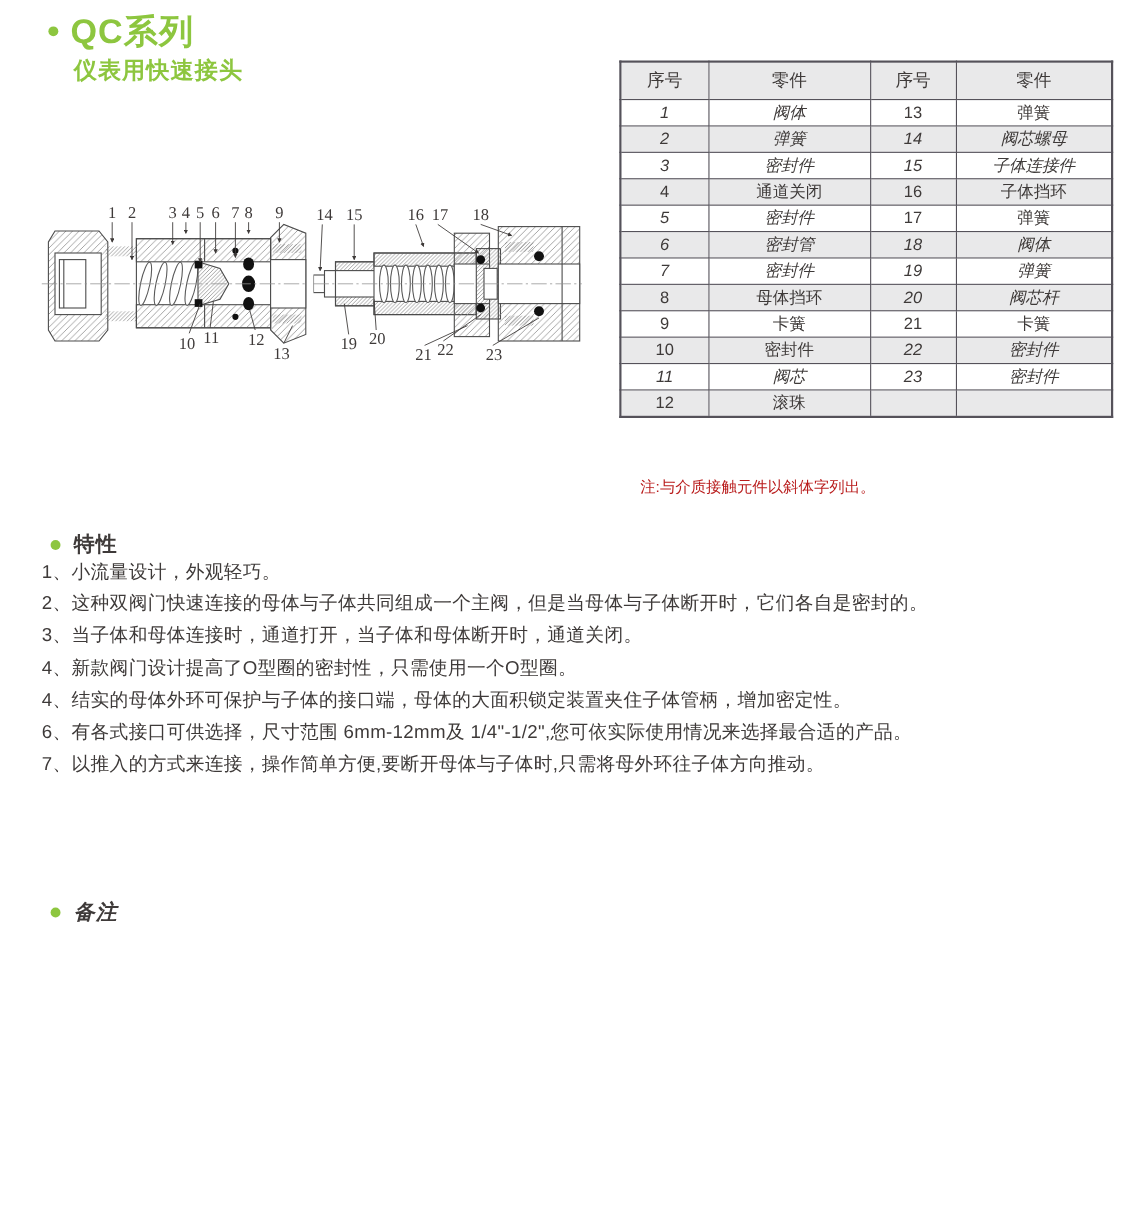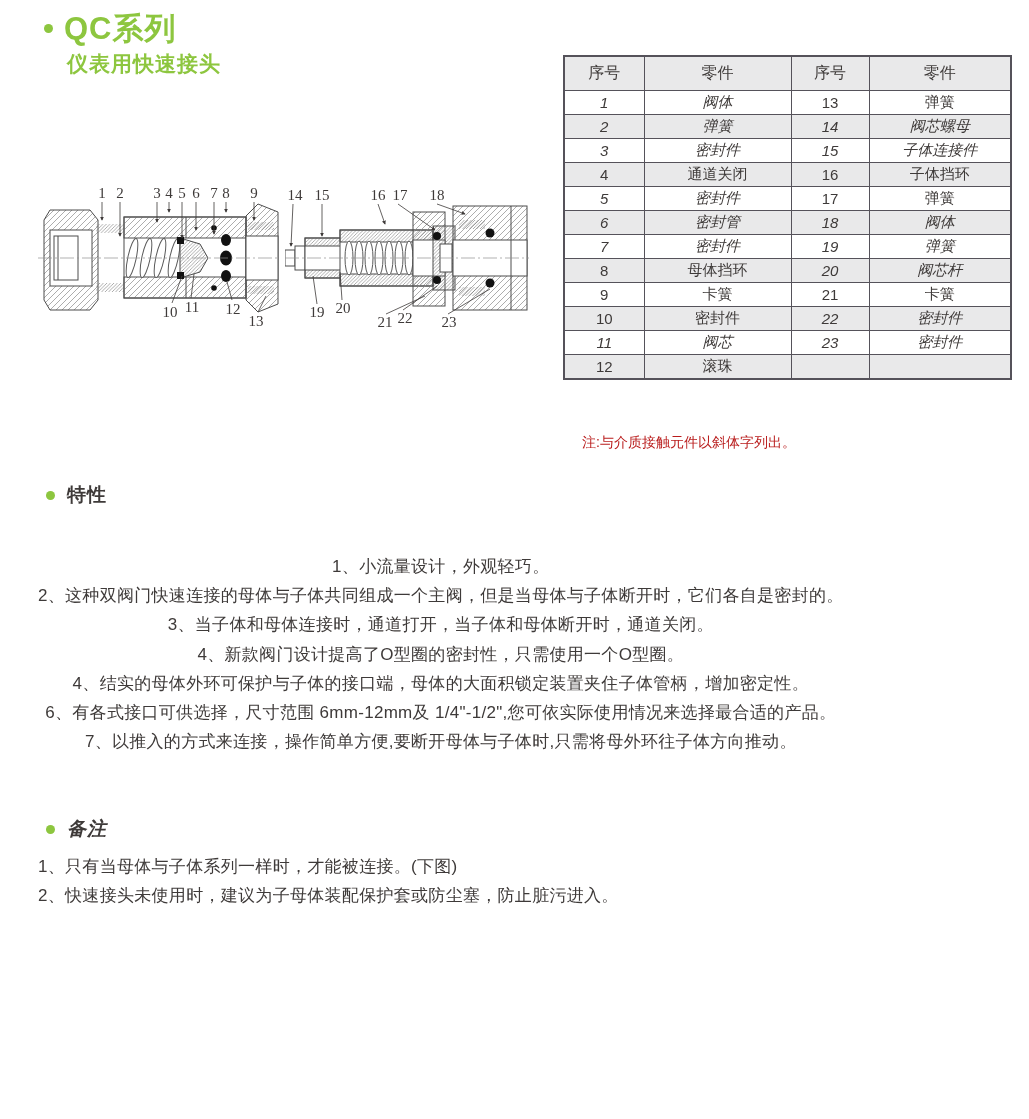--- a/index.html
+++ b/index.html
@@ -286,36 +286,32 @@
         <td><span class="">滚珠</span></td>
         <td><span class=""></span></td>
         <td><span class=""></span></td>
       </tr>
     </tbody>
   </table>
   <div class="table-note">注:与介质接触元件以斜体字列出。</div>
 
   <span class="sec-bullet" style="left:46px;top:491px;"></span>
   <h3 class="sec-head" style="left:67px;top:482px;">特性</h3>
-  <div class="txt-list" style="left:38px;top:552px;text-align:center;">
+  <div class="txt-list" style="left:38px;top:505px;">
     <div>1、小流量设计，外观轻巧。</div>
     <div>2、这种双阀门快速连接的母体与子体共同组成一个主阀，但是当母体与子体断开时，它们各自是密封的。</div>
     <div>3、当子体和母体连接时，通道打开，当子体和母体断开时，通道关闭。</div>
     <div>4、新款阀门设计提高了O型圈的密封性，只需使用一个O型圈。</div>
     <div>4、结实的母体外环可保护与子体的接口端，母体的大面积锁定装置夹住子体管柄，增加密定性。</div>
     <div>6、有各式接口可供选择，尺寸范围 6mm-12mm及 1/4"-1/2",您可依实际使用情况来选择最合适的产品。</div>
     <div>7、以推入的方式来连接，操作简单方便,要断开母体与子体时,只需将母外环往子体方向推动。</div>
   </div>
 
   <span class="sec-bullet" style="left:46px;top:825px;"></span>
   <h3 class="sec-head" style="left:67px;top:816px;font-style:italic;">备注</h3>
-  <div class="txt-list" style="left:38px;top:852px;">
-    <div>1、只有当母体与子体系列一样时，才能被连接。(下图)</div>
-    <div>2、快速接头未使用时，建议为子母体装配保护套或防尘塞，防止脏污进入。</div>
-  </div>
 
   <svg class="diag" style="left:168px;top:988px;" width="724" height="124" viewBox="0 0 724 124">
     <g stroke="#151515" stroke-width="2.4" fill="#fff" stroke-linejoin="round">
       <rect x="4" y="38" width="10" height="46"></rect>
       <polygon points="14,36 22,26 64,26 72,36 72,88 64,98 22,98 14,88"></polygon>
       <path d="M14 40 H72 M14 84 H72" fill="none" stroke-width="1.4"></path>
       <rect x="72" y="32" width="28" height="60" fill="#151515"></rect>
       <polygon points="100,24 108,14 120,14 128,24 128,100 120,110 108,110 100,100"></polygon>
       <rect x="128" y="32" width="26" height="60" fill="#151515"></rect>
       <rect x="154" y="38" width="10" height="48"></rect>

